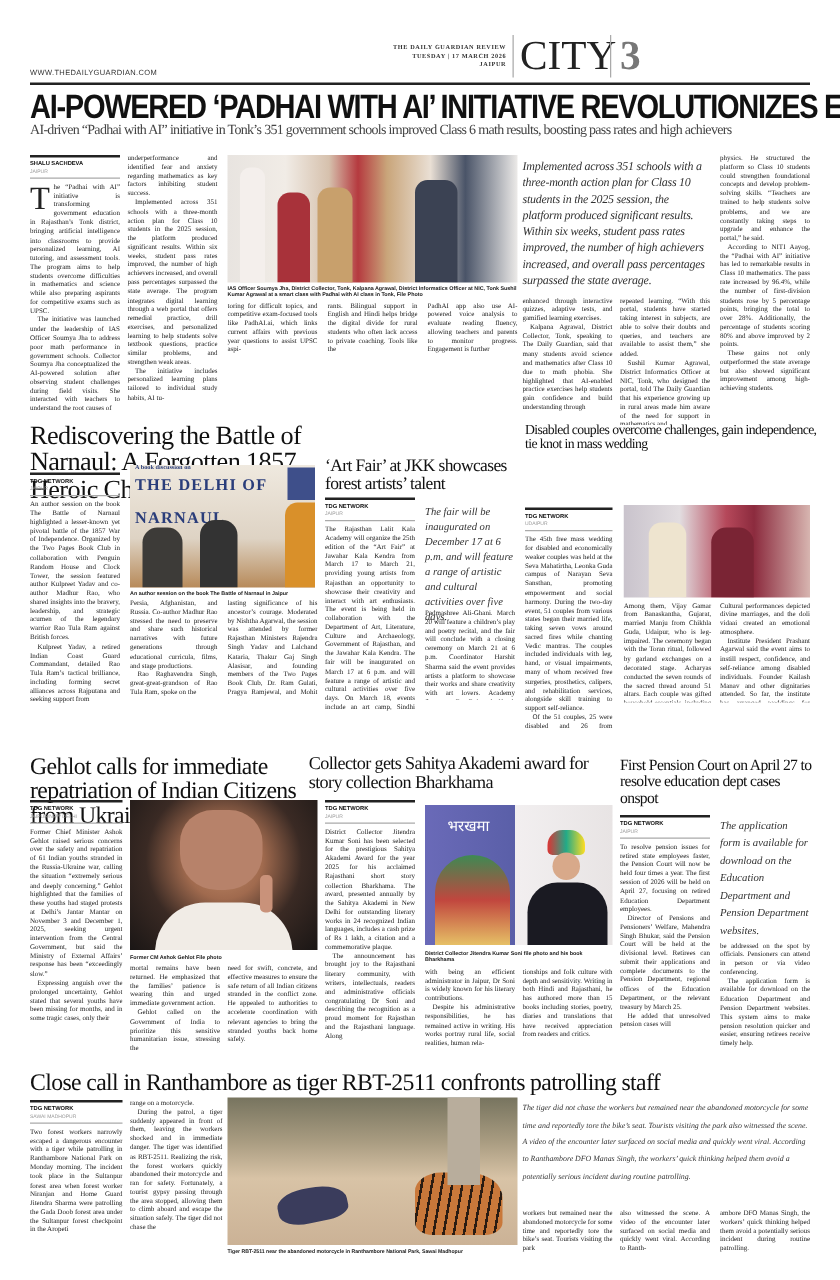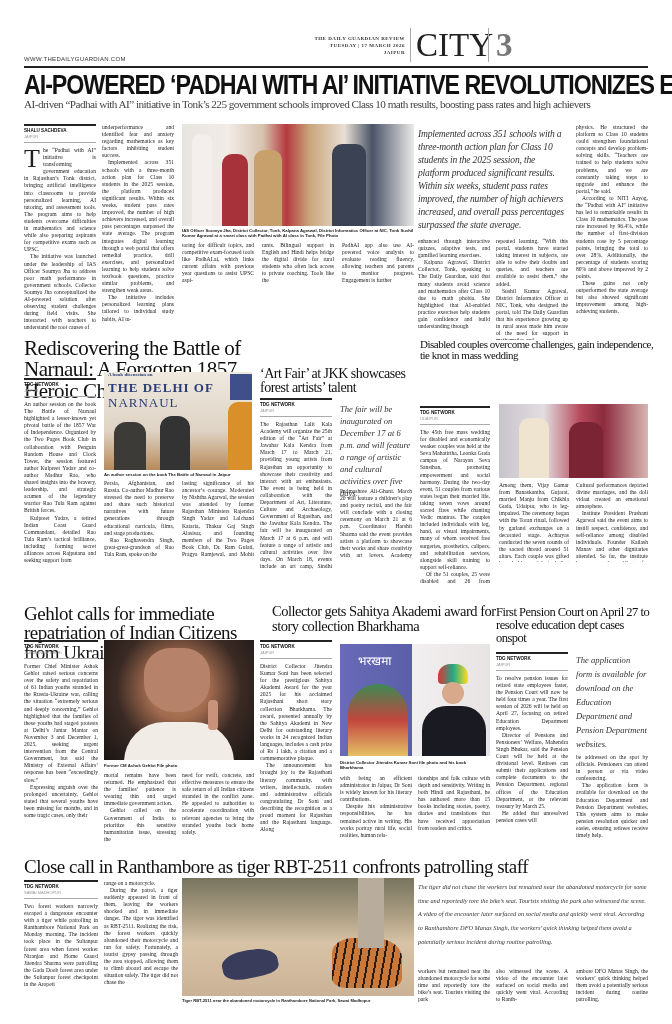--- a/index.html
+++ b/index.html
@@ -29,21 +29,21 @@
   <div>TUESDAY | 17 MARCH 2026</div>
   <div>JAIPUR</div>
 </div>
 <div class="abs" style="left:410px;top:28px;width:1px;height:34px;background:#aaa"></div>
 <div class="abs serif" style="left:416px;top:28px;font-size:33px;line-height:34px;color:#222">CITY</div>
 <div class="abs" style="left:488px;top:28px;width:1px;height:34px;background:#aaa"></div>
 <div class="abs serif" style="left:496px;top:28px;font-size:33px;line-height:34px;color:#777;font-weight:bold">3</div>
 <div class="abs rule" style="left:24px;top:66px;width:624px;height:2px"></div>
 
 <div class="abs lead-head" style="left:24px;top:70px;width:730px">AI-POWERED ‘PADHAI WITH AI’ INITIATIVE REVOLUTIONIZES EDUCATION</div>
-<div class="abs serif" style="left:24px;top:98px;font-size:11.2px;color:#444;white-space:nowrap;letter-spacing:-0.55px">AI-driven “Padhai with AI” initiative in Tonk’s 225 government schools improved Class 10 math results, boosting pass rates and high achievers</div>
+<div class="abs serif" style="left:24px;top:98px;font-size:11.2px;color:#444;white-space:nowrap;letter-spacing:-0.55px">AI-driven “Padhai with AI” initiative in Tonk’s 351 government schools improved Class 6 math results, boosting pass rates and high achievers</div>
 
 <div class="abs" style="left:24px;top:124px;width:72px">
   <div class="byline-wrap">
       <div class="byline"><span>SHALU SACHDEVA</span><span class="loc">JAIPUR</span></div>
     </div>
   <div class="txt" style="height:216px">
     <span class="dropcap">T</span><span>he “Padhai with AI” initiative is transforming government education in Rajasthan’s Tonk district, bringing artificial intelligence into classrooms to provide personalized learning, AI tutoring, and assessment tools. The program aims to help students overcome difficulties in mathematics and science while also preparing aspirants for competitive exams such as UPSC.</span>
     <p>The initiative was launched under the leadership of IAS Officer Soumya Jha to address poor math performance in government schools. Collector Soumya Jha conceptualized the AI-powered solution after observing student challenges during field visits. She interacted with teachers to understand the root causes of</p>
   </div>
 </div>
@@ -86,21 +86,21 @@
       <div class="byline"><span>TDG NETWORK</span><span class="loc">JAIPUR</span></div>
     </div>
   <div class="txt" style="height:180px">
       <div>An author session on the book The Battle of Narnaul highlighted a lesser-known yet pivotal battle of the 1857 War of Independence. Organized by the Two Pages Book Club in collaboration with Penguin Random House and Clock Tower, the session featured author Kulpreet Yadav and co-author Madhur Rao, who shared insights into the bravery, leadership, and strategic acumen of the legendary warrior Rao Tula Ram against British forces.</div>
       <p>Kulpreet Yadav, a retired Indian Coast Guard Commandant, detailed Rao Tula Ram’s tactical brilliance, including forming secret alliances across Rajputana and seeking support from</p>
     </div>
 </div>
 <div class="abs photo" style="left:104px;top:372px;width:148px;height:98px;background:linear-gradient(180deg,#efe9df 0%,#ded3c4 60%,#b78a5a 100%)">
   <div class="serif" style="position:absolute;left:4px;top:0px;font-size:5px;color:#2a3d7a;font-weight:bold">A book discussion on</div>
   <div class="serif" style="position:absolute;left:4px;top:8px;font-size:13px;color:#2a3d7a;font-weight:bold;letter-spacing:1px">THE DELHI OF</div>
-  <div class="serif" style="position:absolute;left:4px;top:23px;font-size:13px;color:#2a3d7a;font-weight:normal;letter-spacing:1px">NARNAUL</div>
+  <div class="serif" style="position:absolute;left:4px;top:34px;font-size:13px;color:#2a3d7a;font-weight:bold;letter-spacing:1px">NARNAUL</div>
   <div style="position:absolute;left:10px;top:50px;width:32px;height:48px;background:#3d3b38;border-radius:12px 12px 0 0"></div>
   <div style="position:absolute;left:56px;top:44px;width:30px;height:54px;background:#333;border-radius:12px 12px 0 0"></div>
   <div style="position:absolute;left:124px;top:30px;width:24px;height:68px;background:#d9902a;border-radius:10px 0 0 0"></div>
   <div style="position:absolute;left:126px;top:2px;width:22px;height:26px;background:#3e4f8a"></div>
 </div>
 <div class="abs caption" style="left:104px;top:472px;width:150px">An author session on the book The Battle of Narnaul in Jaipur</div>
 <div class="abs txt" style="left:104px;top:480px;width:70px;height:78px">
     <div>Persia, Afghanistan, and Russia. Co-author Madhur Rao stressed the need to preserve and share such historical narratives with future generations through educational curricula, films, and stage productions.</div>
     <p>Rao Raghavendra Singh, great-great-grandson of Rao Tula Ram, spoke on the</p>
   </div>
@@ -151,21 +151,21 @@
   <div style="position:absolute;left:20px;top:82px;width:110px;height:40px;background:#f1ece6;border-radius:40px 40px 0 0"></div>
   <div style="position:absolute;left:104px;top:60px;width:10px;height:30px;background:#c9927a;border-radius:4px"></div>
 </div>
 <div class="abs caption" style="left:104px;top:763px;width:150px">Former CM Ashok Gehlot File photo</div>
 <div class="abs txt" style="left:104px;top:772px;width:72px;height:80px">
     <div>mortal remains have been returned. He emphasized that the families’ patience is wearing thin and urged immediate government action.</div>
     <p>Gehlot called on the Government of India to prioritize this sensitive humanitarian issue, stressing the</p>
   </div>
 <div class="abs txt" style="left:182px;top:772px;width:72px;height:80px">need for swift, concrete, and effective measures to ensure the safe return of all Indian citizens stranded in the conflict zone. He appealed to authorities to accelerate coordination with relevant agencies to bring the stranded youths back home safely.</div>
 
-<div class="abs headline" style="left:272px;top:604px;width:240px;font-size:14.5px">Collector gets Sahitya Akademi award for story collection Bharkhama</div>
+<div class="abs headline" style="left:247px;top:604px;width:240px;font-size:14.5px">Collector gets Sahitya Akademi award for story collection Bharkhama</div>
 <div class="abs" style="left:260px;top:640px;width:72px">
   <div class="byline-wrap">
       <div class="byline"><span>TDG NETWORK</span><span class="loc">JAIPUR</span></div>
     </div>
   <div class="txt" style="height:196px">
       <div>District Collector Jitendra Kumar Soni has been selected for the prestigious Sahitya Akademi Award for the year 2025 for his acclaimed Rajasthani short story collection Bharkhama. The award, presented annually by the Sahitya Akademi in New Delhi for outstanding literary works in 24 recognized Indian languages, includes a cash prize of Rs 1 lakh, a citation and a commemorative plaque.</div>
       <p>The announcement has brought joy to the Rajasthani literary community, with writers, intellectuals, readers and administrative officials congratulating Dr Soni and describing the recognition as a proud moment for Rajasthan and the Rajasthani language. Along</p>
     </div>
 </div>
 <div class="abs photo" style="left:340px;top:644px;width:150px;height:112px;background:linear-gradient(90deg,#6a6ab8 0%,#5a5fa8 48%,#f2eff0 48%,#e8e4e4 100%)">

